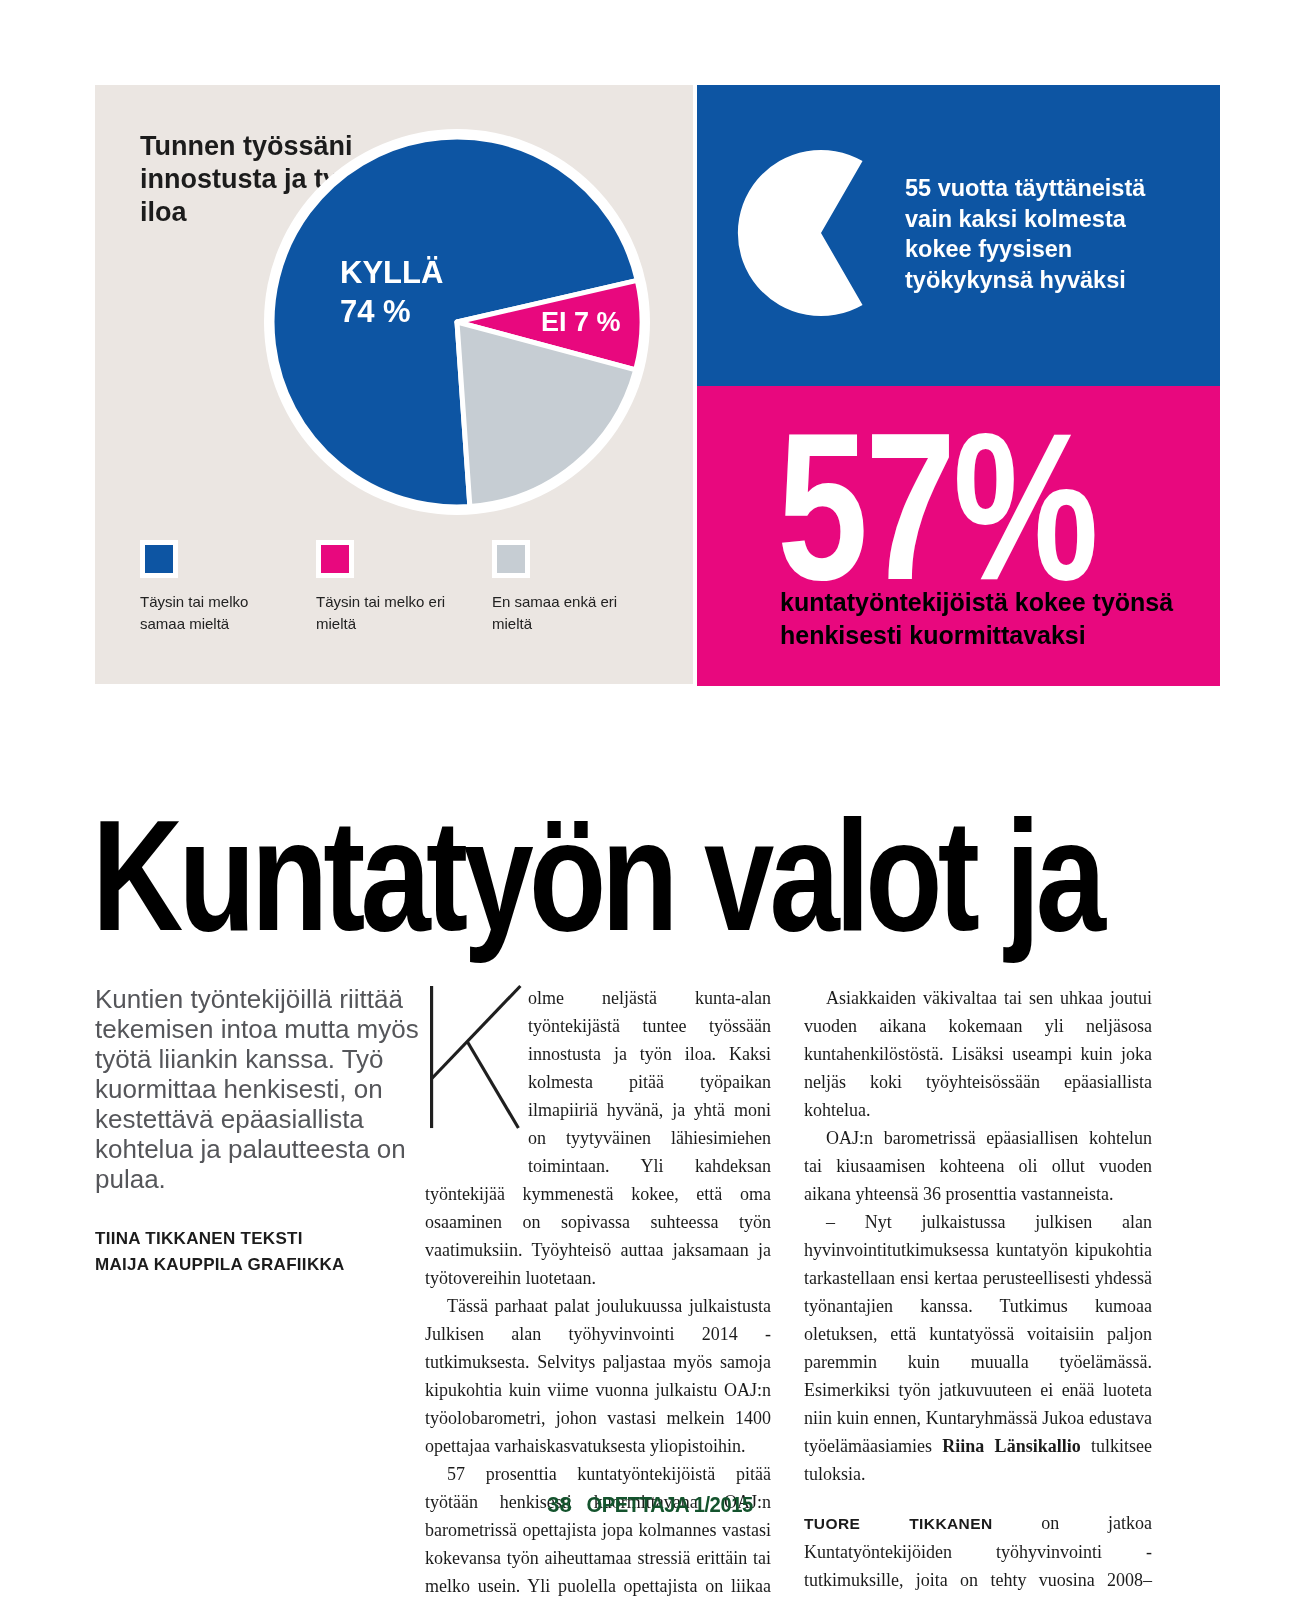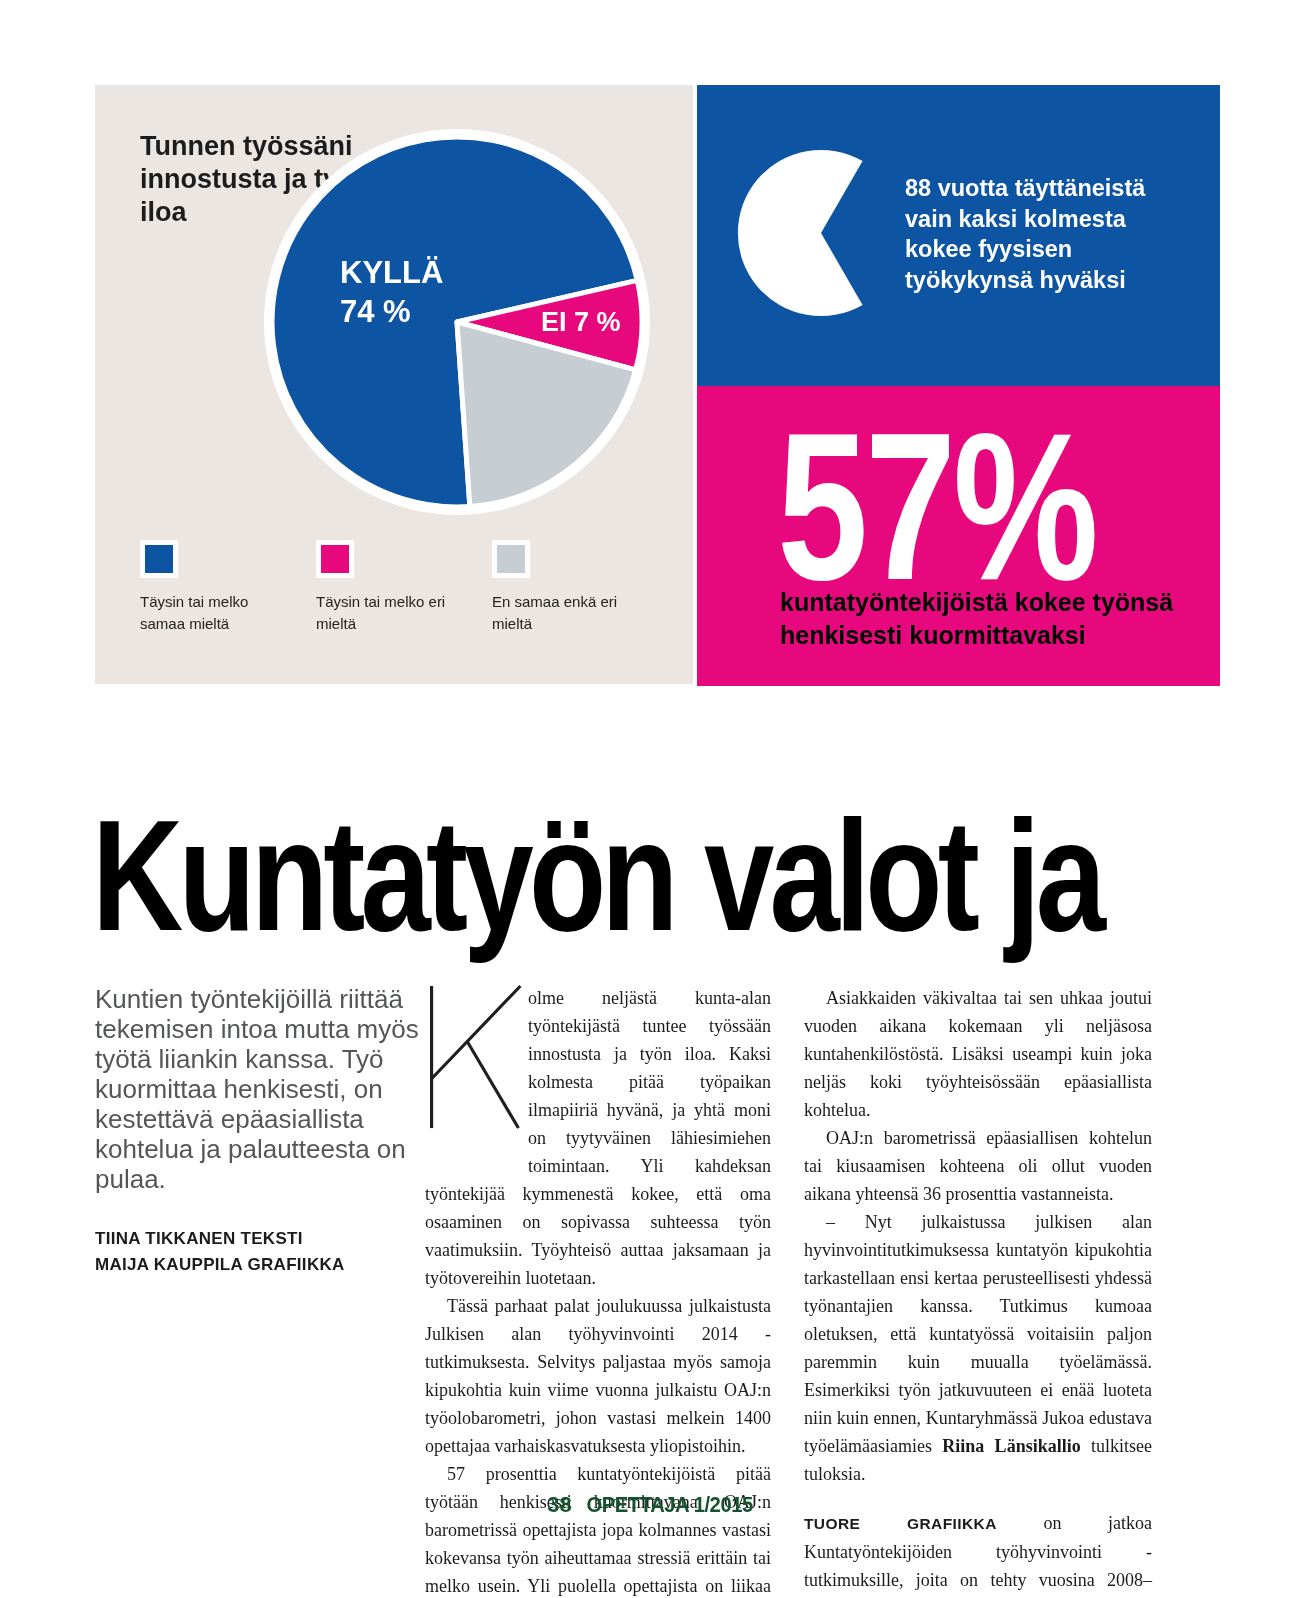--- a/index.html
+++ b/index.html
@@ -127,21 +127,21 @@
           <div class="legend-swatch sw-gray"></div>
           <div class="legend-label">En samaa enkä eri mieltä</div>
         </div>
       </div>
     </div>
 
     <div class="panel panel-blue">
       <svg class="pacman-svg" viewBox="0 0 180 180">
         <path d="M90,90 L132.5,163.6 A85,85 0 1 1 132.5,16.4 Z" fill="#ffffff"></path>
       </svg>
-      <p class="blue-stat-text">88 vuotta täyttäneistä vain kaksi kolmesta kokee fyysisen työkykynsä hyväksi</p>
+      <p class="blue-stat-text">55 vuotta täyttäneistä vain kaksi kolmesta kokee fyysisen työkykynsä hyväksi</p>
     </div>
 
     <div class="panel panel-pink">
       <div class="big-number">57%</div>
       <p class="pink-caption">kuntatyöntekijöistä kokee työnsä henkisesti kuormittavaksi</p>
     </div>
 
   </section>
 
   <h1 class="headline">Kuntatyön valot ja</h1>
@@ -167,21 +167,21 @@
         </span><span>olme neljästä kunta-alan työntekijästä tuntee työssään innostusta ja työn iloa. Kaksi kolmesta pitää työpaikan ilmapiiriä hyvänä, ja yhtä moni on tyytyväinen lähiesimiehen toimintaan. Yli kahdeksan työntekijää kymmenestä kokee, että oma osaaminen on sopivassa suhteessa työn vaatimuksiin. Työyhteisö auttaa jaksamaan ja työtovereihin luotetaan.</span>
       </p>
       <p class="indent">Tässä parhaat palat joulukuussa julkaistusta Julkisen alan työhyvinvointi 2014 -tutkimuksesta. Selvitys paljastaa myös samoja kipukohtia kuin viime vuonna julkaistu OAJ:n työolobarometri, johon vastasi melkein 1400 opettajaa varhaiskasvatuksesta yliopistoihin.</p>
       <p class="indent">57 prosenttia kuntatyöntekijöistä pitää työtään henkisesti kuormittavana. OAJ:n barometrissä opettajista jopa kolmannes vastasi kokevansa työn aiheuttamaa stressiä erittäin tai melko usein. Yli puolella opettajista on liikaa töitä erittäin tai melko usein.</p>
     </div>
 
     <div class="col-body2 body-text">
       <p class="indent">Asiakkaiden väkivaltaa tai sen uhkaa joutui vuoden aikana kokemaan yli neljäsosa kuntahenkilöstöstä. Lisäksi useampi kuin joka neljäs koki työyhteisössään epäasiallista kohtelua.</p>
       <p class="indent">OAJ:n barometrissä epäasiallisen kohtelun tai kiusaamisen kohteena oli ollut vuoden aikana yhteensä 36 prosenttia vastanneista.</p>
       <p class="indent"><span>– Nyt julkaistussa julkisen alan hyvinvointitutkimuksessa kuntatyön kipukohtia tarkastellaan ensi kertaa perusteellisesti yhdessä työnantajien kanssa. Tutkimus kumoaa oletuksen, että kuntatyössä voitaisiin paljon paremmin kuin muualla työelämässä. Esimerkiksi työn jatkuvuuteen ei enää luoteta niin kuin ennen, Kuntaryhmässä Jukoa edustava työelämäasiamies </span><strong>Riina Länsikallio</strong><span> tulkitsee tuloksia.</span></p>
-      <p class="para-space"><strong class="leadin">TUORE GRAFIIKKA</strong><span> on jatkoa Kuntatyöntekijöiden työhyvinvointi -tutkimuksille, joita on tehty vuosina 2008–2012. Näiden neljän vuoden aikana työn henkinen kuormittavuus ja kiire vähentyivät hiukan, mutta nyt hyvä kehitys</span></p>
+      <p class="para-space"><strong class="leadin">TUORE TIKKANEN</strong><span> on jatkoa Kuntatyöntekijöiden työhyvinvointi -tutkimuksille, joita on tehty vuosina 2008–2012. Näiden neljän vuoden aikana työn henkinen kuormittavuus ja kiire vähentyivät hiukan, mutta nyt hyvä kehitys</span></p>
     </div>
 
   </section>
 
   <footer class="footer">
     <span>38</span>
     <span class="issue">OPETTAJA 1/2015</span>
   </footer>
 
 </div>

